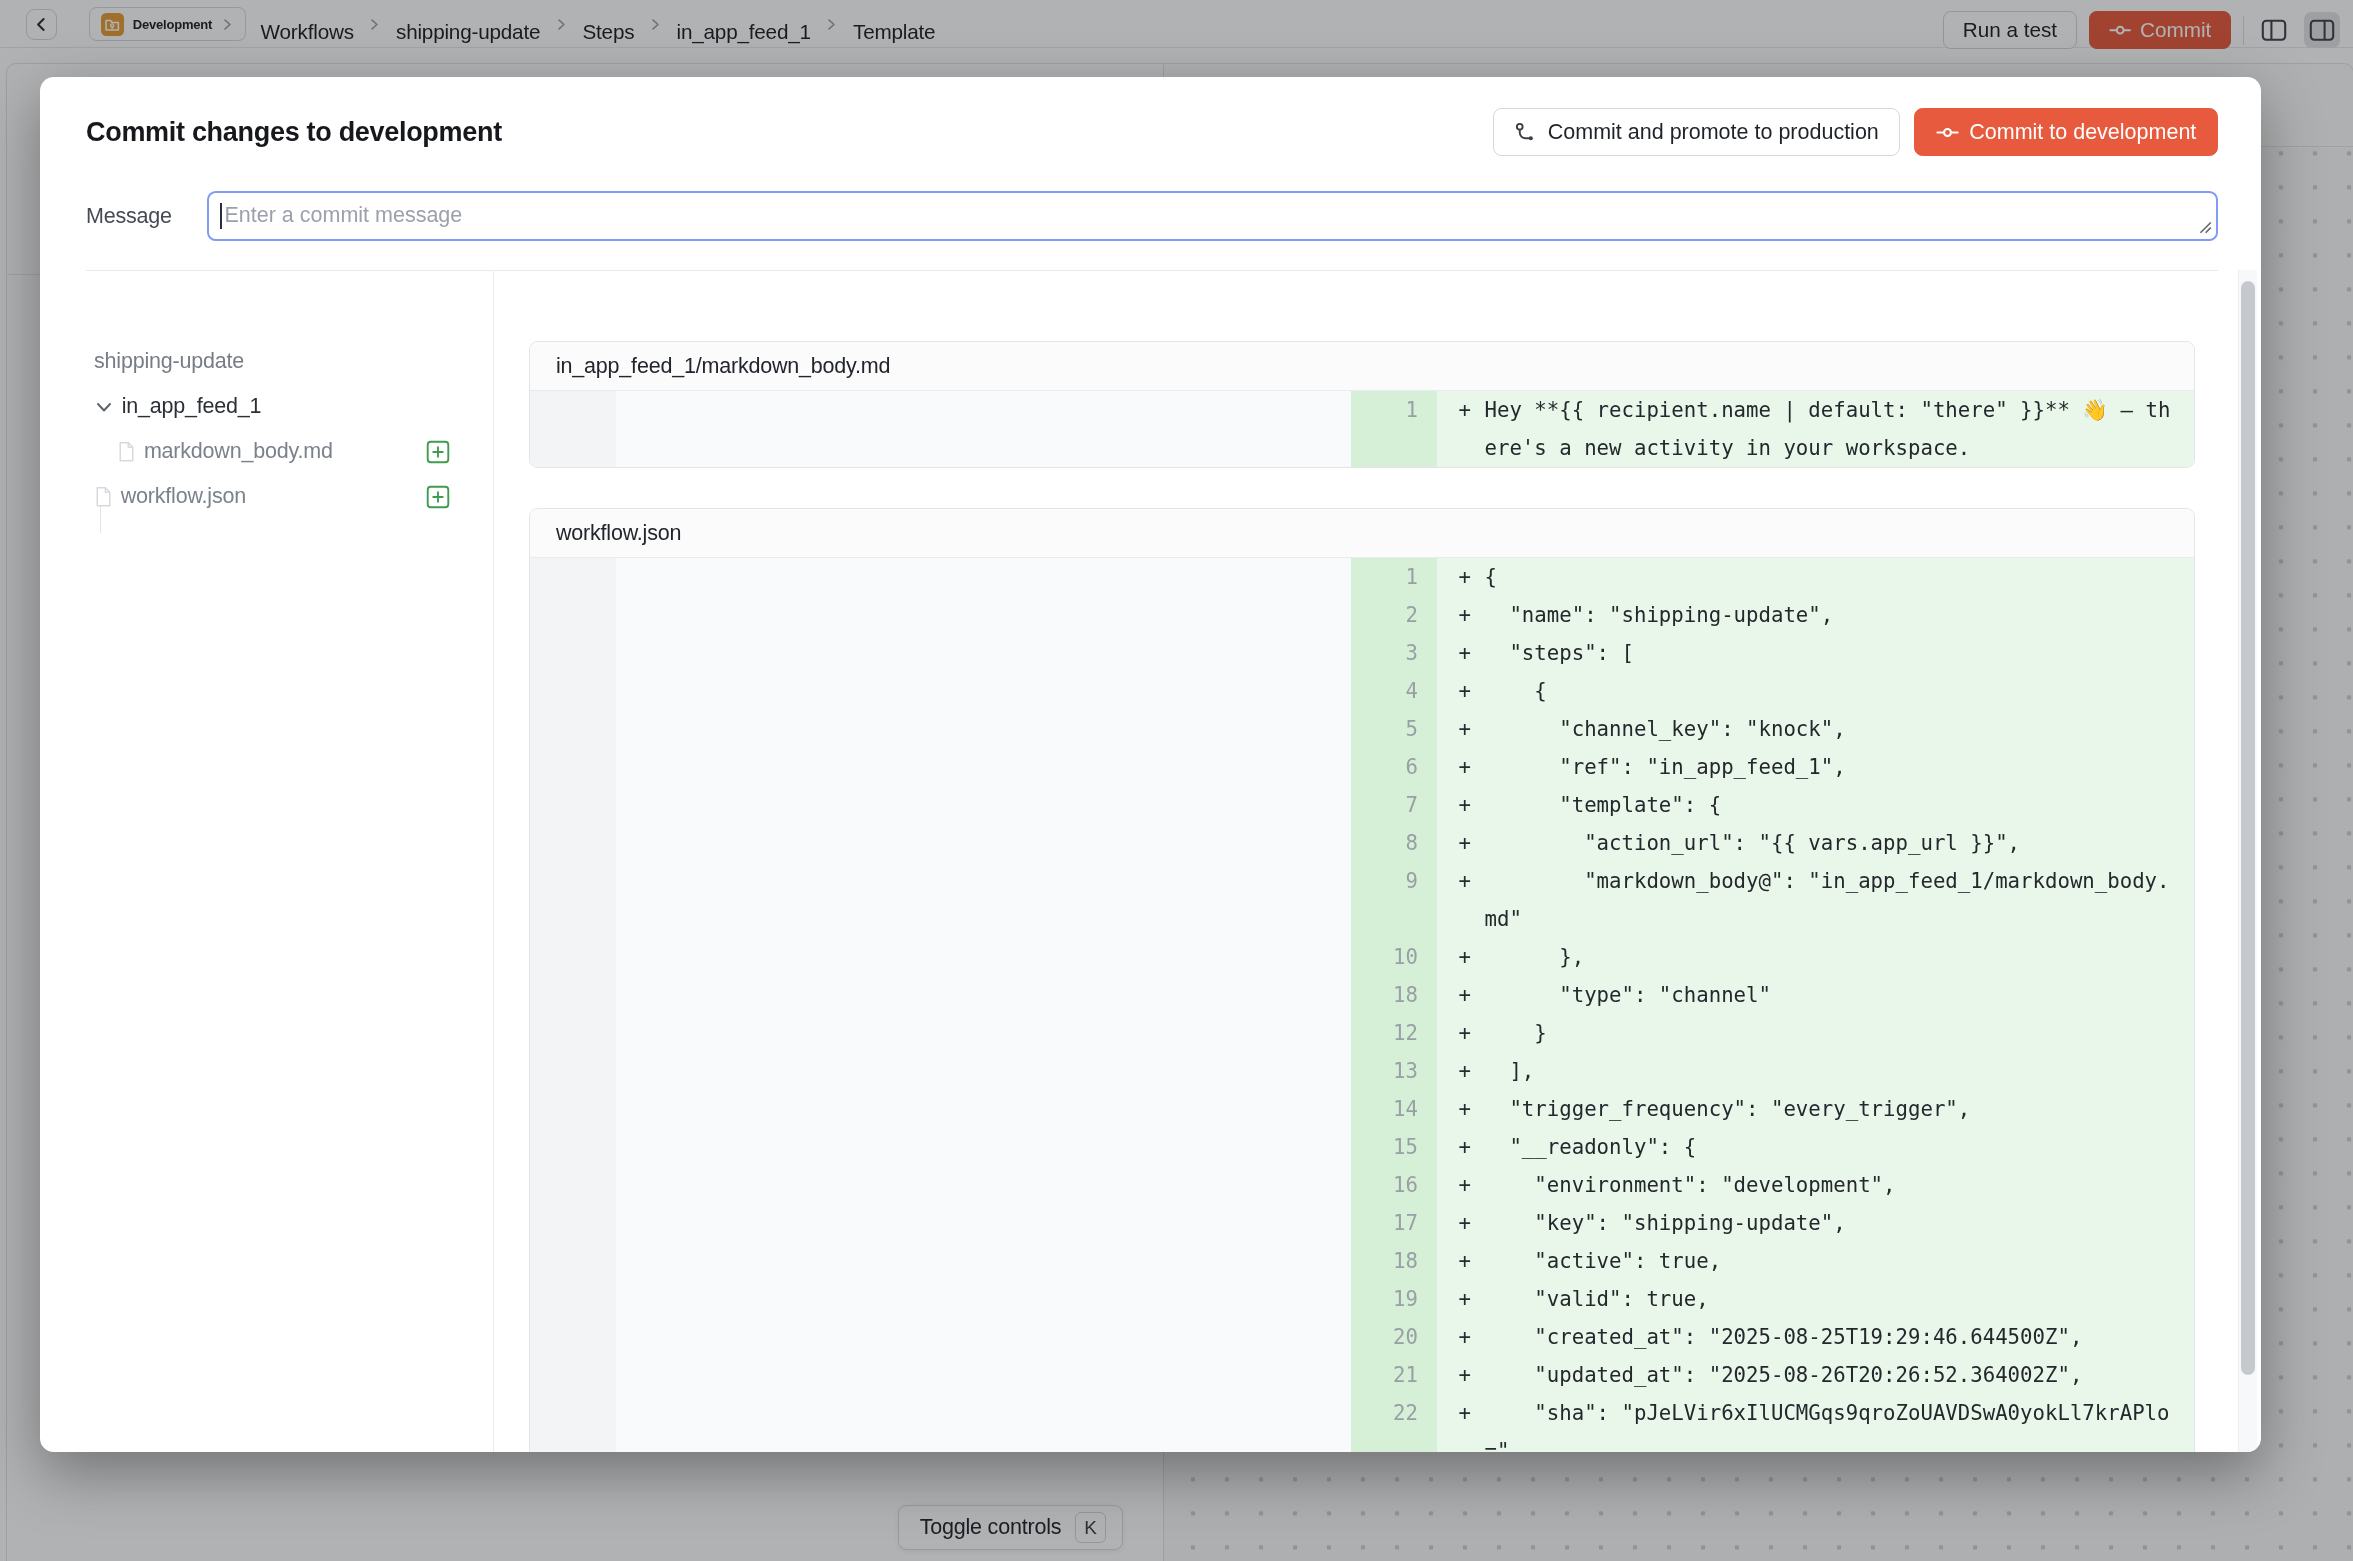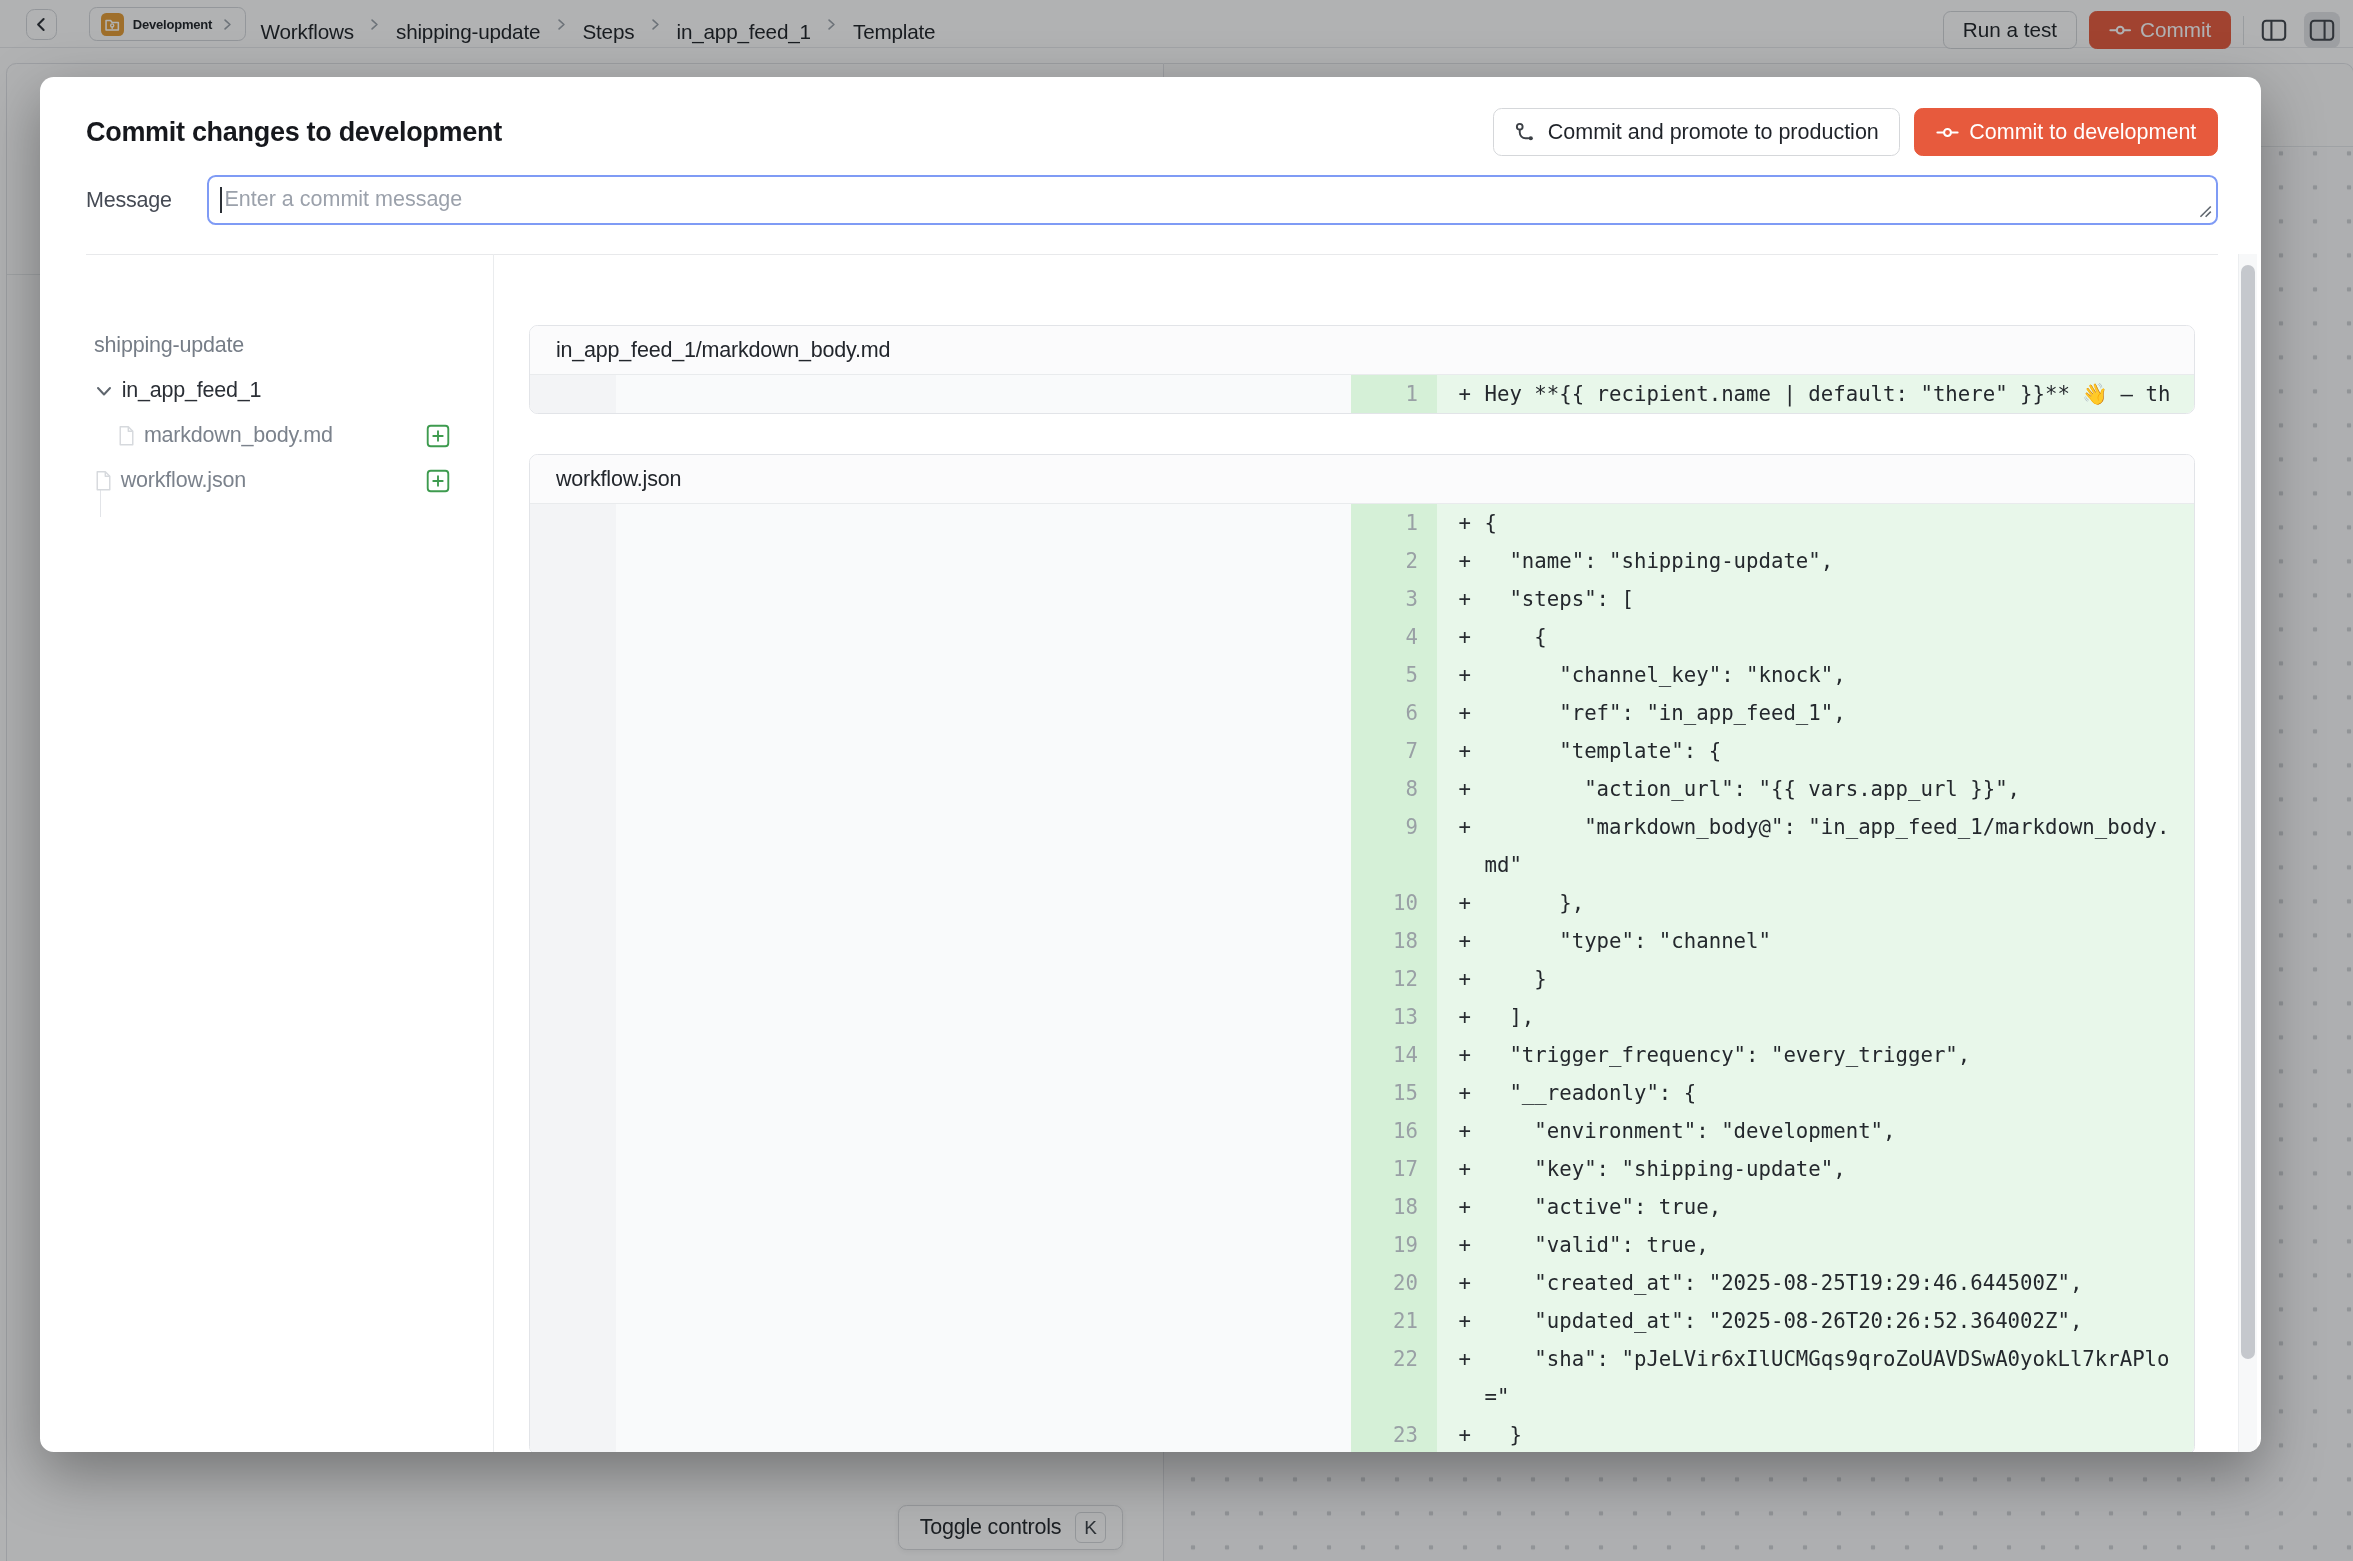--- a/index.html
+++ b/index.html
@@ -52,21 +52,21 @@
   
   .modal{position:absolute;left:40px;top:77px;width:2221px;height:1375px;background:#fff;border-radius:13.8px;
     z-index:10;box-shadow:0 20.7px 60px rgba(0,0,0,.35);overflow:hidden;display:flex;flex-direction:column;}
   .modal-header{padding:31px 43px 0 46px;}
   .mh-row1{display:flex;align-items:center;justify-content:space-between;height:48px;}
   .modal-title{font-size:27px;font-weight:600;color:#16181d;letter-spacing:-0.3px;}
   .mh-buttons{display:flex;align-items:center;gap:13.8px;}
   .mbtn{display:flex;align-items:center;gap:10.3px;height:48px;padding:0 20.7px;border-radius:8.6px;
     border:0.9px solid #d5d7da;background:#fff;font-size:21.5px;color:#1f2329;font-weight:500;cursor:pointer;white-space:nowrap;}
   .mbtn.primary{background:var(--accent);border-color:var(--accent);color:#fff;}
-  .msg-row{display:flex;align-items:center;margin-top:12px;height:64px;}
+  .msg-row{display:flex;align-items:center;margin-top:28px;height:64px;}
   .msg-label{width:121px;font-size:21.5px;color:#454a54;}
   .msg-input-wrap{flex:1;position:relative;height:50px;}
   .msg-input{width:100%;height:50px;border:2.6px solid var(--focus);border-radius:8.6px;resize:none;
     font-size:21.5px;padding:10.3px 15.5px;color:#1d2126;outline:none;background:#fff;overflow:hidden;}
   .msg-input::placeholder{color:#9ba1ab;}
   .fake-caret{position:absolute;left:13px;top:12px;width:1.7px;height:26px;background:#2b2f35;}
   .resize-handle{position:absolute;right:6px;bottom:6.9px;}
   .header-divider{height:0.9px;background:#e8e9eb;margin-top:21.5px;}
 
   .modal-body{flex:1;display:flex;overflow:hidden;}
@@ -277,20 +277,29 @@
             <div class="diff-card-header">in_app_feed_1/markdown_body.md</div>
             <div class="diff-row">
               <div class="cell-old-num"></div>
               <div class="cell-old-body"></div>
               <div class="cell-new-num">1</div>
               <div class="cell-new-body">
                 <span class="diff-sign">+</span>
                 <span class="diff-text">Hey **{{ recipient.name | default: "there" }}** 👋 – th</span>
               </div>
             </div>
+            <div class="diff-row">
+              <div class="cell-old-num"></div>
+              <div class="cell-old-body"></div>
+              <div class="cell-new-num"></div>
+              <div class="cell-new-body">
+                <span class="diff-sign"></span>
+                <span class="diff-text">ere's a new activity in your workspace.</span>
+              </div>
+            </div>
           </div>
           <div class="diff-card card-m2">
             <div class="diff-card-header">workflow.json</div>
             <div class="diff-row">
               <div class="cell-old-num"></div>
               <div class="cell-old-body"></div>
               <div class="cell-new-num">1</div>
               <div class="cell-new-body">
                 <span class="diff-sign">+</span>
                 <span class="diff-text">{</span>

